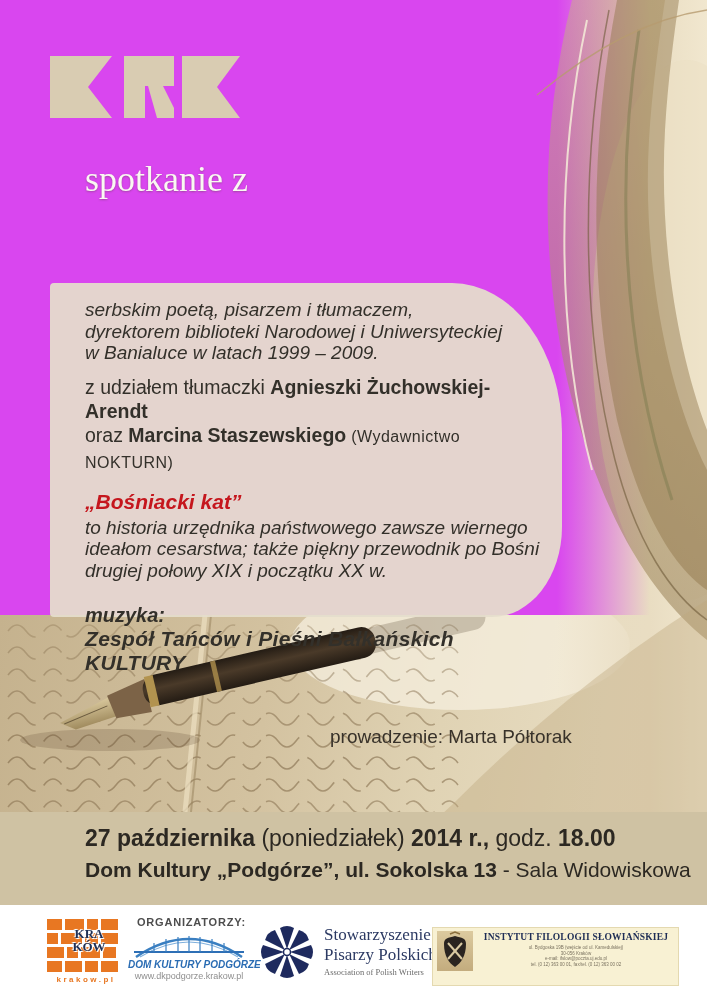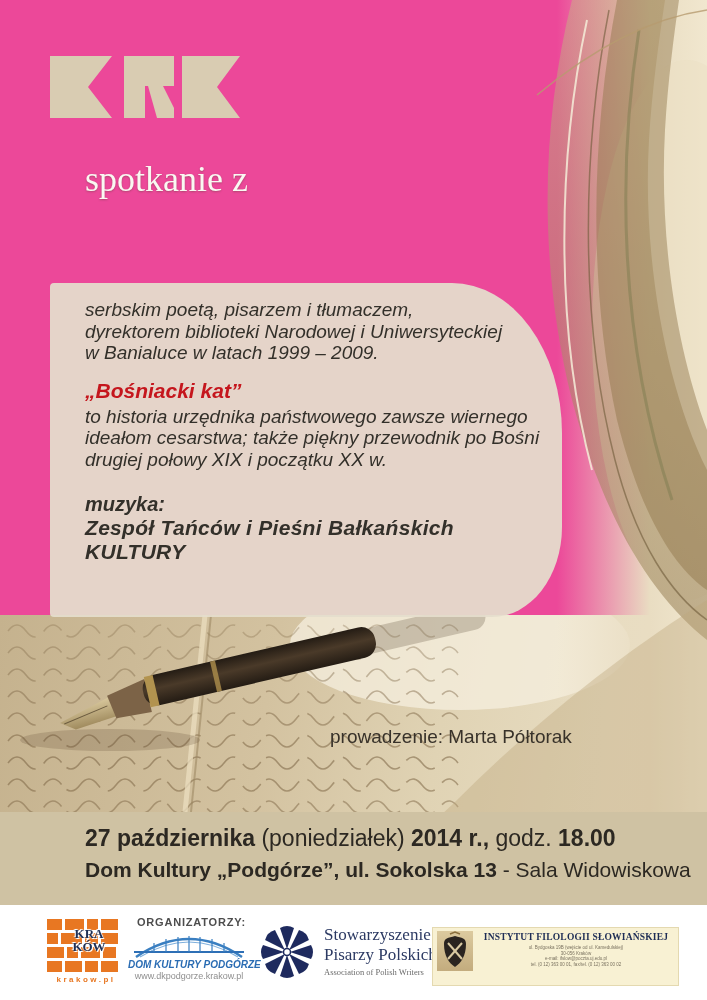--- a/index.html
+++ b/index.html
@@ -1,18 +1,18 @@
 <!DOCTYPE html>
 <html><head>
 <meta charset="utf-8">
 <style>
   html,body{margin:0;padding:0;background:#444;}
   .poster{
     position:relative;width:707px;height:1000px;margin:0 auto;
-    background:#ec4899;overflow:hidden;
+    background:#d946ef;overflow:hidden;
     font-family:"Liberation Sans",sans-serif;
   }
   
   .right-cream{
     position:absolute;top:0;right:0;width:150px;height:812px;z-index:2;
     background:linear-gradient(to right, rgba(236,226,203,0), #e9ddc2 62%, #f1e7cf 100%);
   }
   .swirls{position:absolute;top:0;right:0;z-index:4;pointer-events:none;}
   
   .krk{position:absolute;left:50px;top:56px;z-index:5;}
@@ -120,20 +120,24 @@
     </g>
   </svg>
 
   <div class="pretitle">spotkanie z</div>
 
   <div class="panel">
     <div class="bio">
       <div>serbskim poetą, pisarzem i tłumaczem,</div>
       <div>dyrektorem biblioteki Narodowej i Uniwersyteckiej</div>
       <div>w Banialuce w latach 1999 – 2009.</div>
+    </div>
+    <div class="guests">
+      <div><span>z udziałem tłumaczki </span><b>Agnieszki Żuchowskiej-Arendt</b></div>
+      <div><span>oraz </span><b>Marcina Staszewskiego</b><span class="pub"> (Wydawnictwo NOKTURN)</span></div>
     </div>
     <div class="booktitle">„Bośniacki kat”</div>
     <div class="bookdesc">
       <div>to historia urzędnika państwowego zawsze wiernego</div>
       <div>ideałom cesarstwa; także piękny przewodnik po Bośni</div>
       <div>drugiej połowy XIX i początku XX w.</div>
     </div>
     <div class="music-label">muzyka:</div>
     <div class="music-value">Zespół Tańców i Pieśni Bałkańskich KULTURY</div>
   </div>

